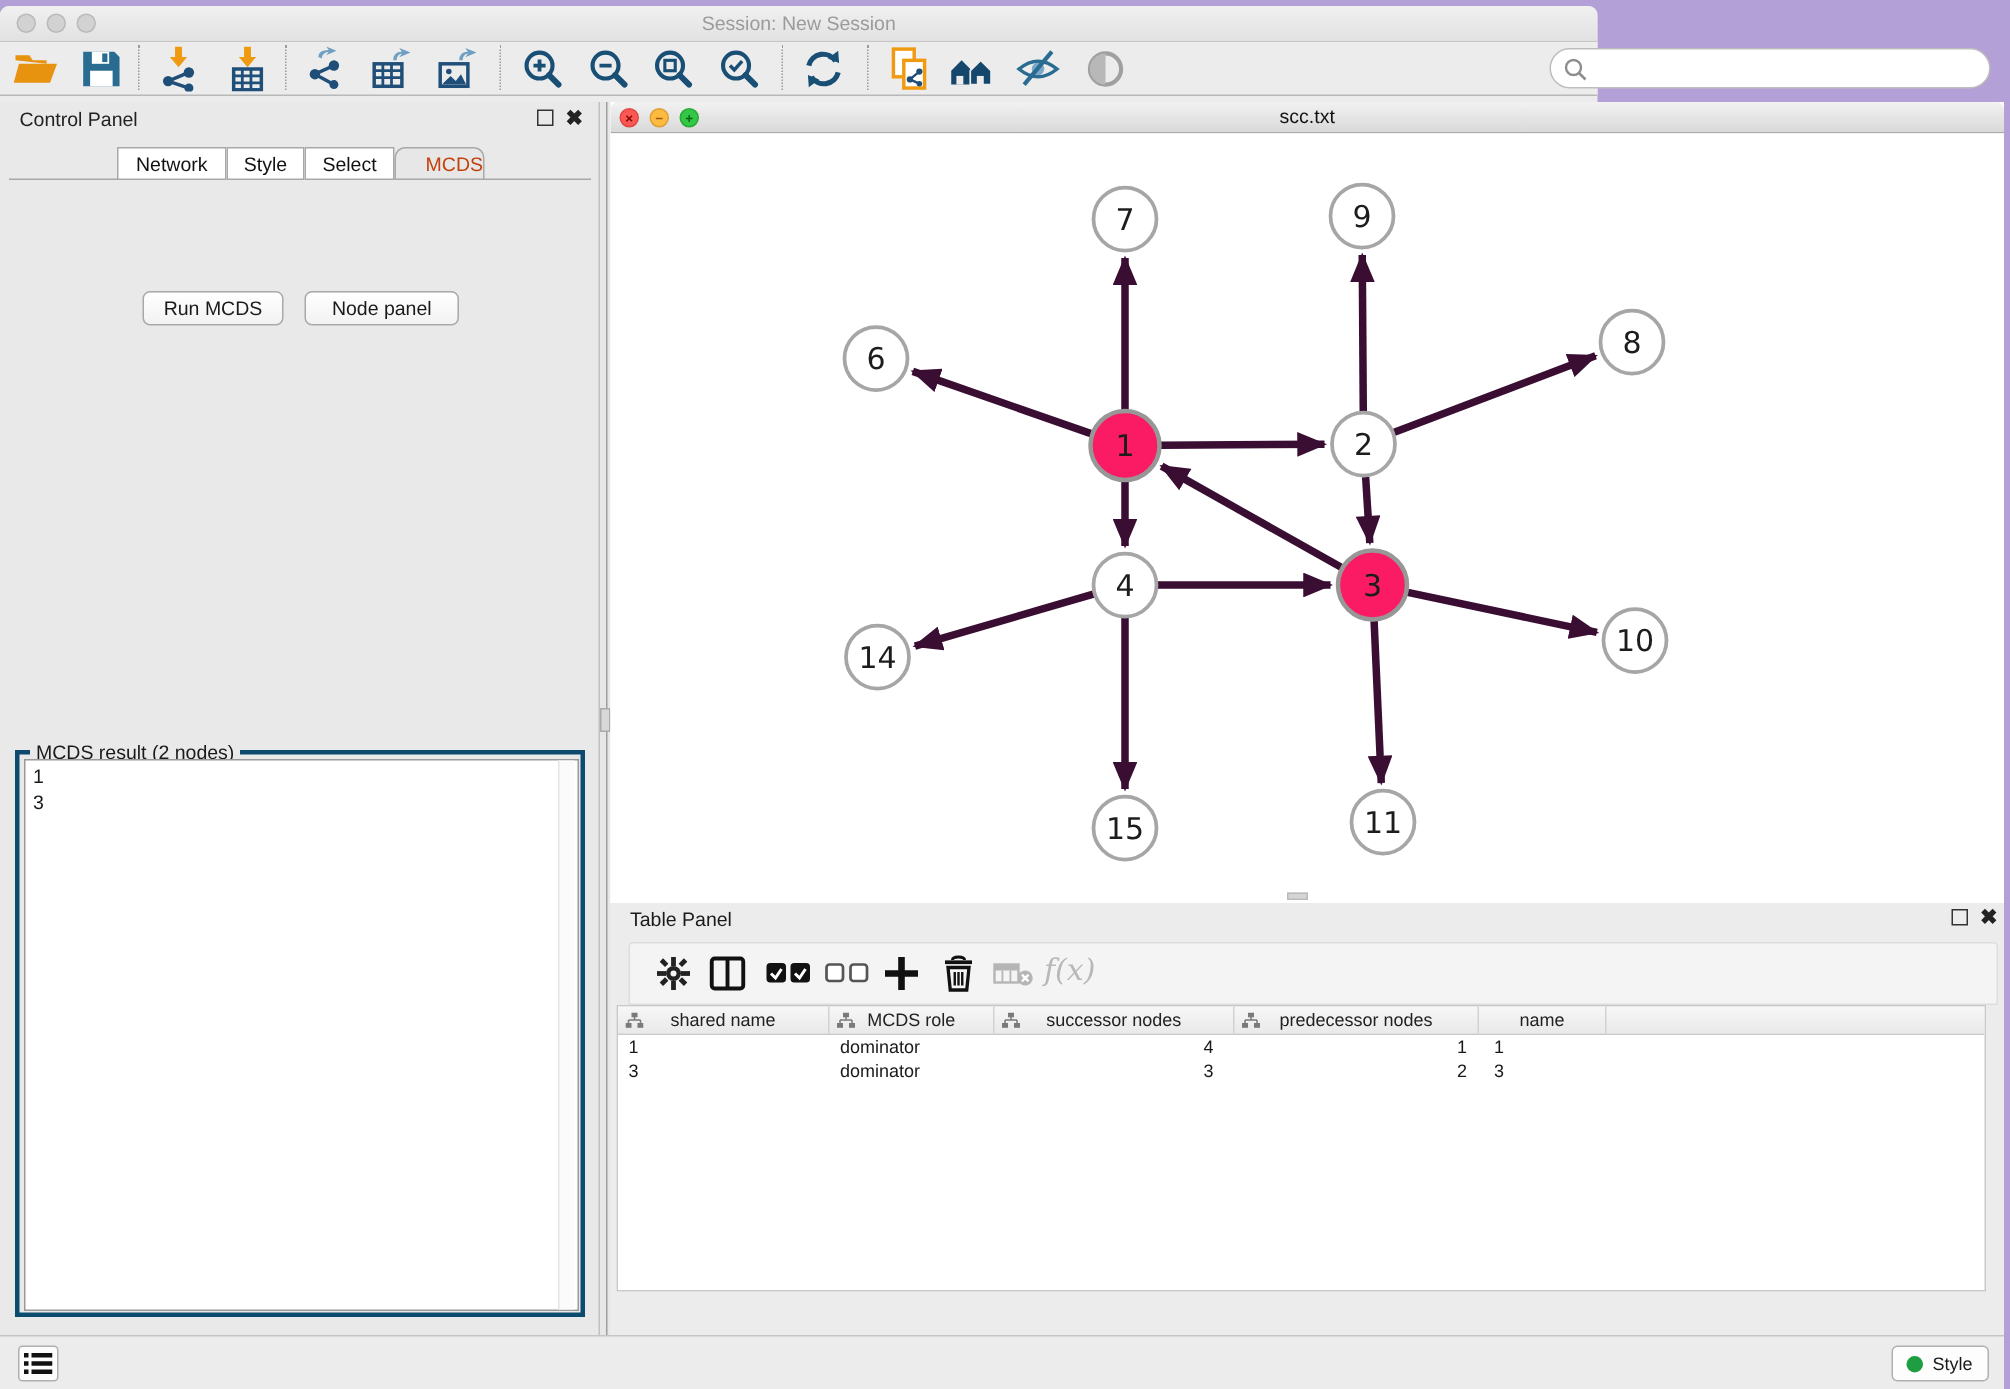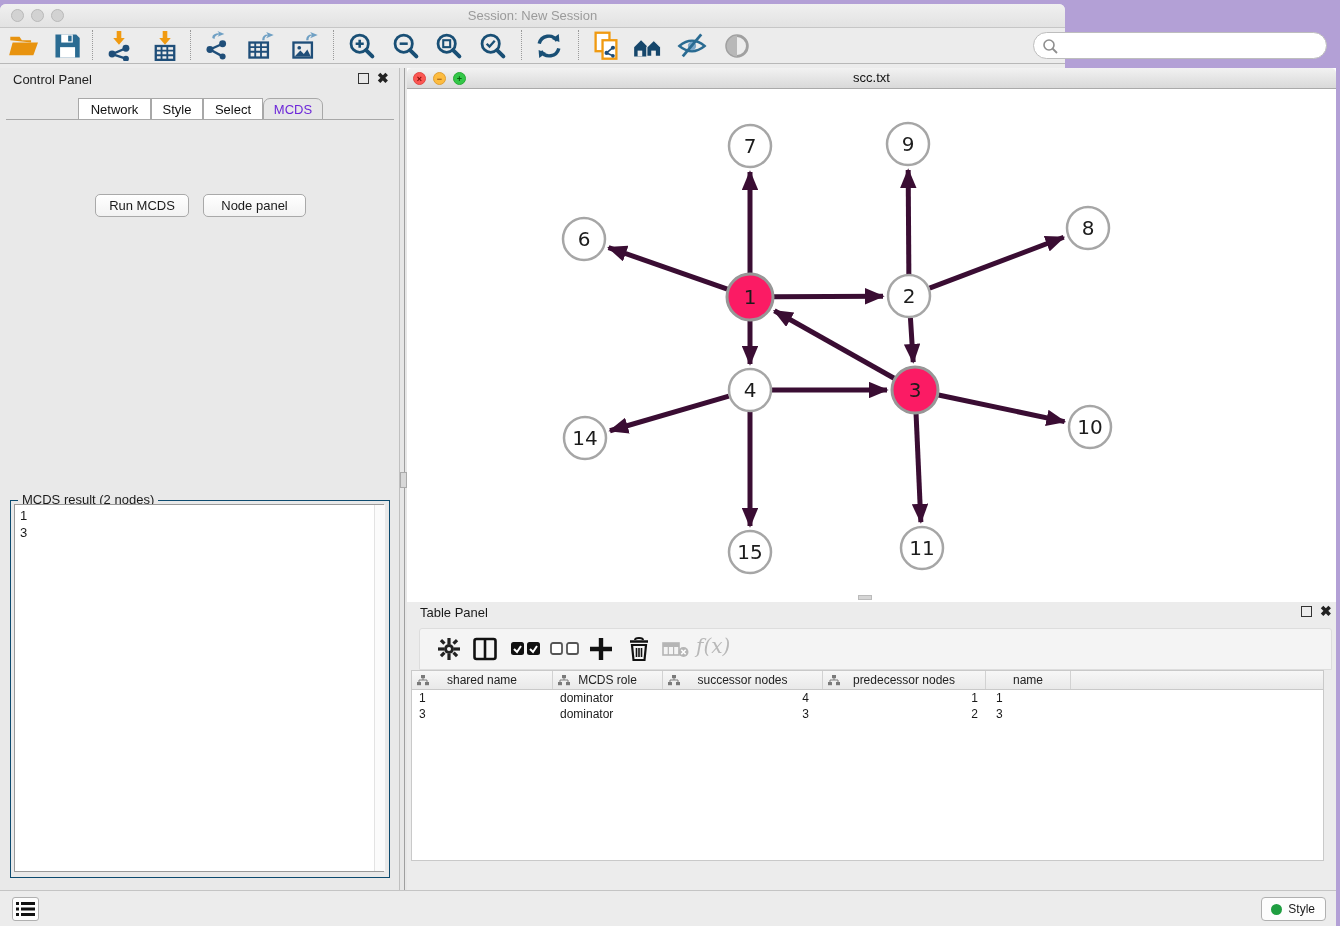--- a/index.html
+++ b/index.html
@@ -25,29 +25,29 @@
 
   
   #control-panel { left:0; top:64px; width:400px; height:822px; background:#e9e9e9; border-right:1px solid #c0c0c0; }
   #cp-header { left:0; top:0; width:100%; height:24px; }
   #cp-title { position:absolute; left:13px; top:4px; font-size:13px; color:#222; }
   .panel-float { position:absolute; top:5px; width:11px; height:11px; border:1.5px solid #333; }
   .panel-close { position:absolute; top:2px; font-size:14px; font-weight:bold; color:#222; }
   .cp-tabs { position:absolute; top:30px; left:0; width:100%; height:22px; }
   .cp-tabline { position:absolute; top:51px; left:6px; width:388px; border-top:1px solid #a8a8a8; }
   .tab { position:absolute; top:0; height:22px; line-height:21px; text-align:center; font-size:13px; background:#fff; border:1px solid #a8a8a8; color:#111; }
-  .tab.disabled-sel { background:#e7e7e7; color:#6d28d9; border-radius:7px 7px 0 0; }
+  .tab.disabled-sel { background:#e7e7e7; color:#c2410c; border-radius:7px 7px 0 0;text-align:right; }
   #opt-label { position:absolute; left:0; top:72px; width:400px; text-align:center; font-size:13px; }
   #criterion-select { position:absolute; left:44px; top:93px; width:310px; height:23px; background:#fff; border:1px solid #ababab; border-radius:4px; font-size:13px; line-height:21px; padding-left:9px; }
   .stepper { position:absolute; right:7px; top:4px; width:9px; height:14px; }
   .stepper:before, .stepper:after { content:""; position:absolute; left:0; border-left:4.5px solid transparent; border-right:4.5px solid transparent; }
   .stepper:before { top:0; border-bottom:5px solid #555; }
   .stepper:after { bottom:0; border-top:5px solid #555; }
   .cp-btn { position:absolute; top:126px; height:23px; background:linear-gradient(#ffffff,#f2f2f2); border:1px solid #a9a9a9; border-radius:5px; font-size:13px; text-align:center; line-height:21px; }
-  #mcds-group { position:absolute; left:10px; top:432px; width:380px; height:378px; border:1px solid #0c4a6e; }
+  #mcds-group { position:absolute; left:10px; top:432px; width:380px; height:378px; border:3px solid #0c4a6e; }
   #mcds-group-title { position:absolute; left:7px; top:-9px; background:#e9e9e9; padding:0 4px; font-size:13px; }
   #mcds-textarea { position:absolute; left:3px; top:3px; width:370px; height:368px; background:#fff; border:1px solid #999; font-size:13px; line-height:17px; padding:2px 5px; white-space:pre-line; }
   #mcds-scroll { position:absolute; right:4px; top:4px; width:11px; height:366px; background:#fbfbfb; border-left:1px solid #e3e3e3; }
 
   
   #v-divider { left:400px; top:64px; width:7px; height:822px; background:#e7e7e7; }
   #v-divider .line { position:absolute; left:4px; top:0; height:100%; border-left:1px solid #9f9f9f; }
   #v-handle { position:absolute; left:0; top:404px; width:7px; height:16px; background:#d8d8d8; border:1px solid #aaa; }
 
   

